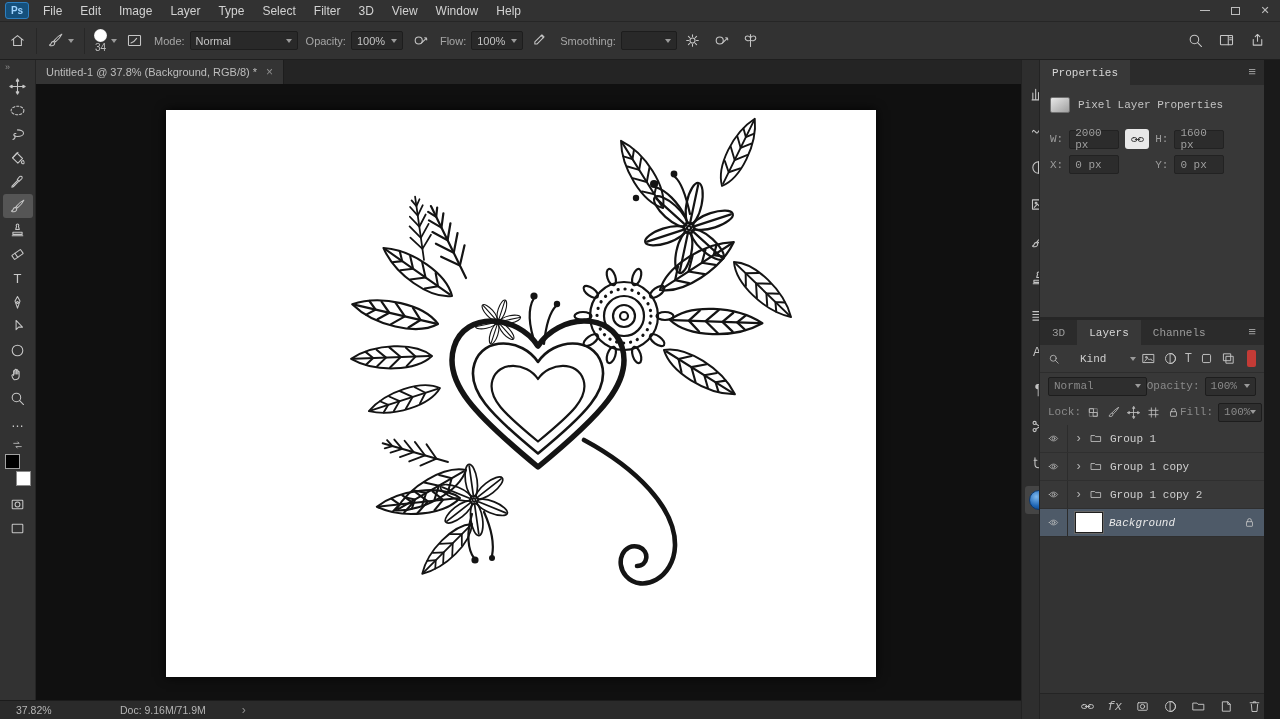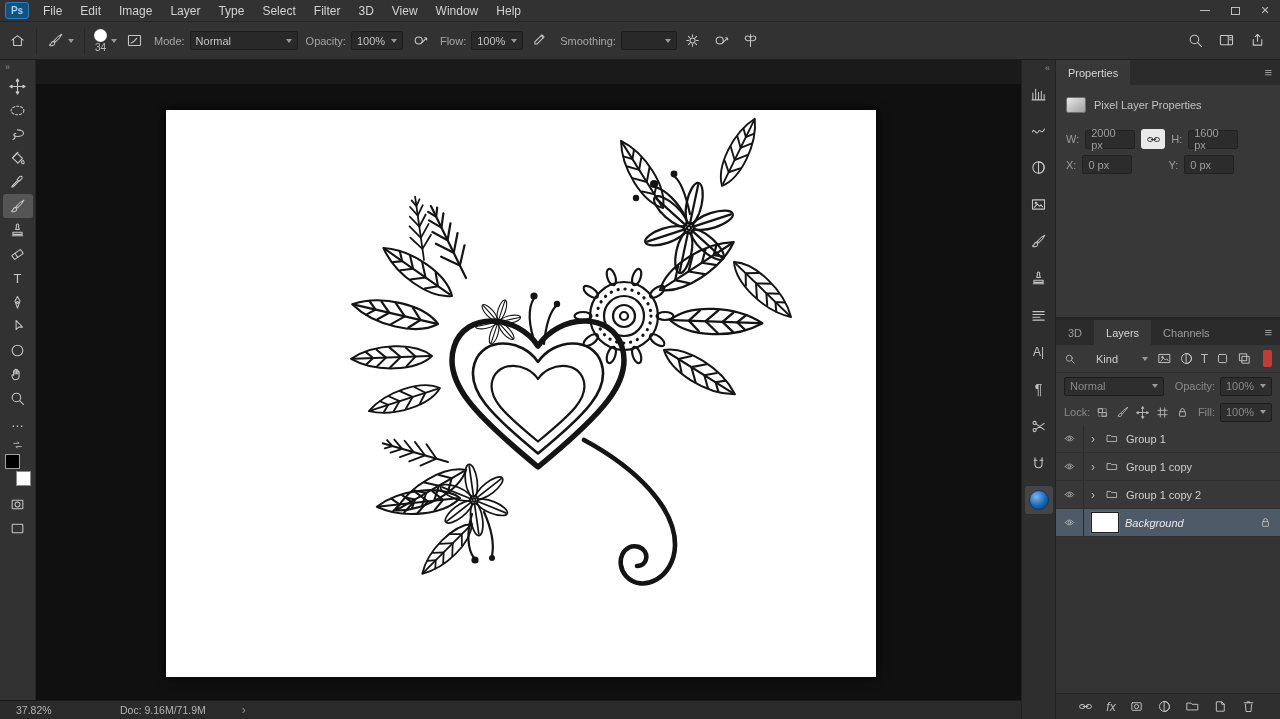--- a/index.html
+++ b/index.html
@@ -82,22 +82,22 @@
   #strip-collapse { color:#909090; font-size:9px; letter-spacing:-1px; margin-bottom:6px; align-self:flex-end; padding-right:6px; }
   .stripicon { width:28px; height:28px; border-radius:3px; display:flex; align-items:center; justify-content:center;
                color:#c2c2c2; margin-bottom:9px; font-size:12px; }
   .stripicon svg { width:17px; height:17px; }
   .stripicon.active { background:#454545; }
   #sphere { width:20px; height:20px; border-radius:50%;
             background:radial-gradient(circle at 35% 32%, #7db8ee 0%, #1d64b4 55%, #0a2f63 100%);
             border:1px solid #0c386e; }
 
   
-  #rightpanels { position:absolute; right:0; top:60px; width:225px; bottom:0; background:#383838;
-                 border-left:1px solid #232323; display:flex; flex-direction:column; font-size:11px; }
+  #rightpanels { position:absolute; right:16px; top:60px; width:225px; bottom:0; background:#383838;
+                 border-left:1px solid #232323; display:flex; flex-direction:column; font-size:11px;font-family:Liberation Mono, monospace; }
   .ptabs { display:flex; background:#2b2b2b; height:25px; flex:0 0 auto; align-items:stretch; }
   .ptab { padding:0 12px; display:flex; align-items:center; color:#9c9c9c; }
   .ptab.active { background:#383838; color:#d6d6d6; }
   .hamb { margin-left:auto; padding:0 8px; display:flex; align-items:center; color:#9a9a9a; font-size:13px; }
 
   #propbody { height:232px; flex:0 0 auto; position:relative; background:#383838; }
   #prophead { display:flex; align-items:center; gap:8px; padding:12px 10px 10px 10px; color:#c3c3c3; }
   #pixicon { width:20px; height:16px; background:linear-gradient(145deg,#e8e8e8,#9f9f9f); border:1px solid #6f6f6f; border-radius:2px; }
   .prow { display:flex; align-items:center; gap:6px; margin:6px 10px; color:#9d9d9d; }
   .pfld { display:inline-flex; align-items:center; width:50px; height:19px; background:#2c2c2c;
@@ -133,21 +133,21 @@
   .thumb.checker { background-image:
         linear-gradient(45deg,#b9b9b9 25%,transparent 25%,transparent 75%,#b9b9b9 75%),
         linear-gradient(45deg,#b9b9b9 25%,transparent 25%,transparent 75%,#b9b9b9 75%);
         background-position:0 0,5px 5px; background-size:10px 10px; background-color:#eee; }
   .thumb.white { background:#fff; box-shadow:0 0 0 1px #666; }
   .lname { color:#d0d0d0; }
   .lrow.sel .lname { color:#eaeaea; }
   .bglock { margin-left:auto; color:#cfcfcf; } .bglock svg { width:13px; height:13px; }
 
   #layersbottom { height:26px; flex:0 0 auto; background:#2f2f2f; border-top:1px solid #242424;
-                  display:flex; align-items:center; justify-content:center; gap:13px; padding-right:2px; color:#b9b9b9; }
+                  display:flex; align-items:center; justify-content:flex-end; gap:13px; padding-right:2px; color:#b9b9b9; }
   #layersbottom svg { width:15px; height:15px; }
   #fxbtn { font-style:italic; font-size:12px; color:#b9b9b9; }
 </style>
 </head>
 <body>
 
 <div id="app">
 
   <svg width="0" height="0" style="position:absolute" aria-hidden="true">
     <defs>
@@ -421,20 +421,26 @@
           </svg>
         </span>
       <span>
           <svg class="icon" viewBox="0 0 24 24">
             <use href="#i-share"></use>
           </svg>
         </span>
     </div>
   </div>
 
+  <div id="tabbar">
+    <div class="dtab">
+      <span>Untitled-1 @ 37.8% (Background, RGB/8) *</span>
+      <span class="closex">×</span>
+    </div>
+  </div>
 
   <div id="leftbar">
     <div id="tb-collapse">»</div>
     <div class="tool">
         <svg class="icon" viewBox="0 0 24 24">
           <use href="#i-move"></use>
         </svg>
       </div>
     <div class="tool">
         <svg class="icon" viewBox="0 0 24 24">

